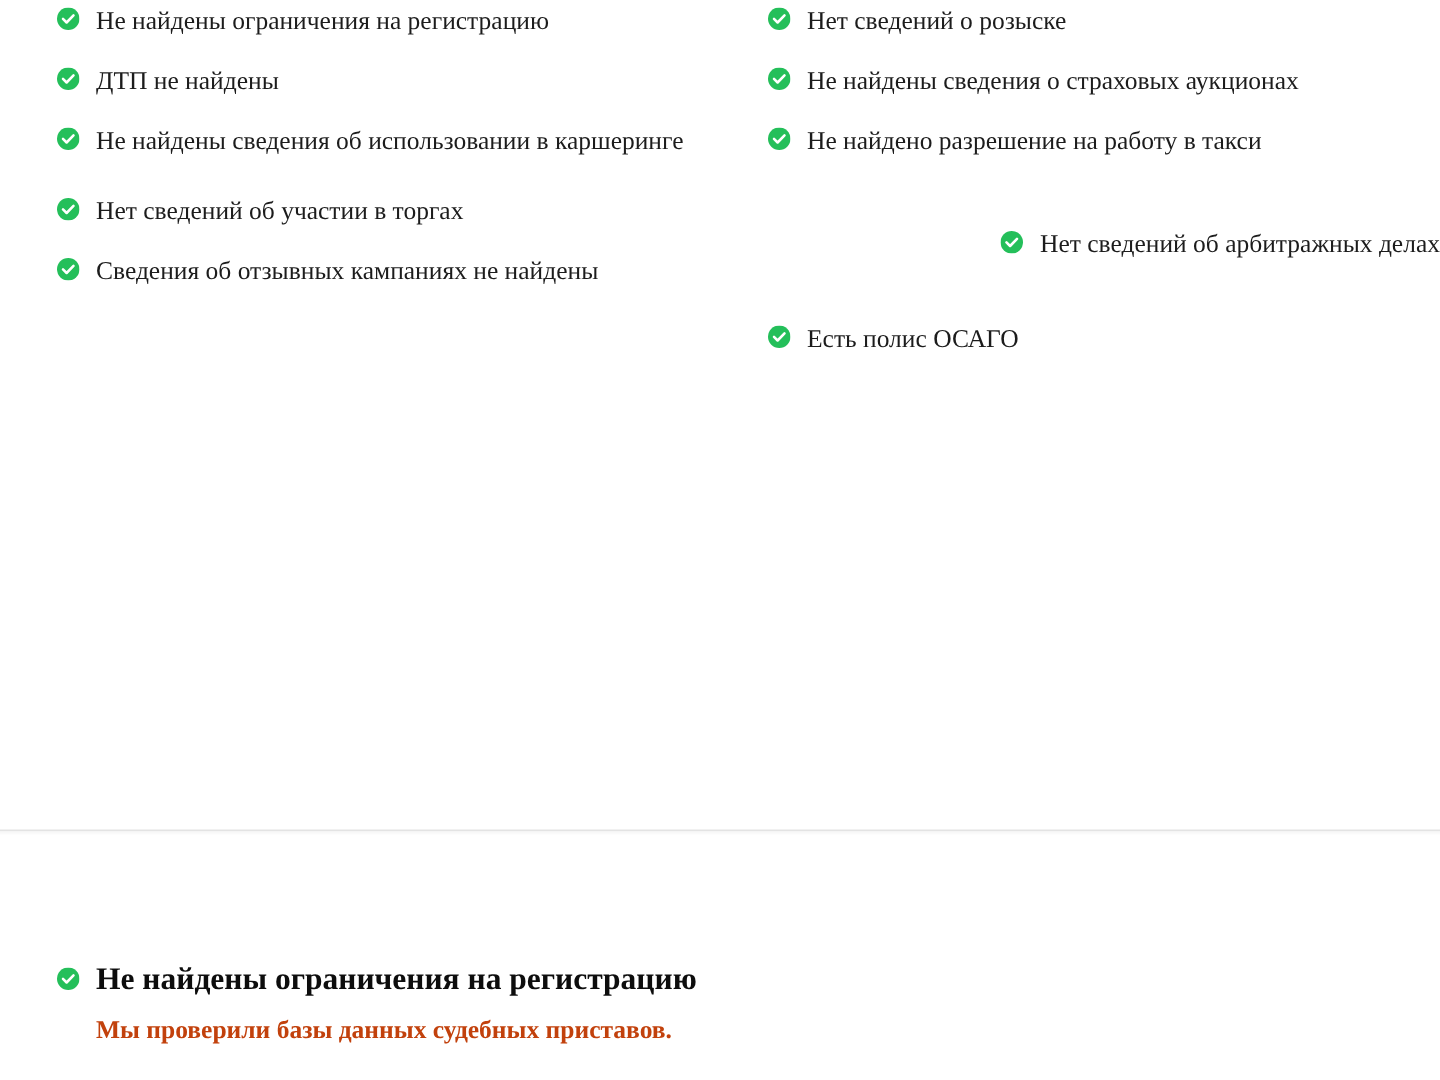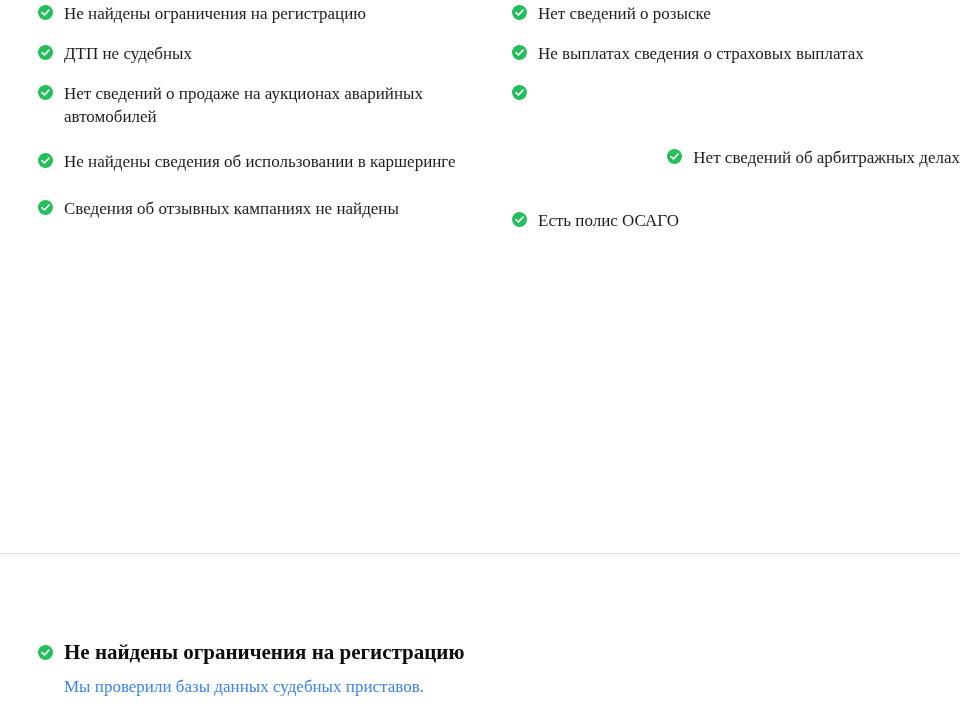--- a/index.html
+++ b/index.html
@@ -119,22 +119,23 @@
     line-height: 28px;
     font-weight: bold;
     color: #0d0d0d;
     font-family: "Liberation Serif", serif;
   }
   .detail-sub {
     margin-top: 9px;
     margin-left: 26px;
     font-size: 17px;
     line-height: 23px;
-    color: #3b82f6;
-    font-family: "Liberation Serif", serif;
+    color: #c2410c;
+    font-family: "Liberation Serif", serif;
+    font-weight: bold;
   }
 </style>
 </head>
 <body>
 
 <div class="page">
 
   <div class="checklist">
     <div class="columns">
 
@@ -151,43 +152,43 @@
         </div>
 
 
         <div class="check-item">
           <span class="bullet">
             <svg width="15" height="15" viewBox="0 0 15 15">
                 <circle cx="7.5" cy="7.5" r="7.5" fill="#24bf5a"></circle>
                 <path d="M4 7.6 L6.4 10 L11 5.2" fill="none" stroke="#ffffff" stroke-width="1.7" stroke-linecap="round" stroke-linejoin="round"></path>
               </svg>
           </span>
-          <span class="txt">ДТП не судебных</span>
-        </div>
-
-        <div class="check-item gap-after-3">
-          <span class="bullet">
-            <svg width="15" height="15" viewBox="0 0 15 15">
-                <circle cx="7.5" cy="7.5" r="7.5" fill="#24bf5a"></circle>
-                <path d="M4 7.6 L6.4 10 L11 5.2" fill="none" stroke="#ffffff" stroke-width="1.7" stroke-linecap="round" stroke-linejoin="round"></path>
-              </svg>
-          </span>
-          <span class="txt">Нет сведений о продаже на аукционах аварийных автомобилей</span>
-        </div>
+          <span class="txt">ДТП не найдены</span>
+        </div>
+
 
         <div class="check-item gap-after-4">
           <span class="bullet">
             <svg width="15" height="15" viewBox="0 0 15 15">
                 <circle cx="7.5" cy="7.5" r="7.5" fill="#24bf5a"></circle>
                 <path d="M4 7.6 L6.4 10 L11 5.2" fill="none" stroke="#ffffff" stroke-width="1.7" stroke-linecap="round" stroke-linejoin="round"></path>
               </svg>
           </span>
           <span class="txt">Не найдены сведения об использовании в каршеринге</span>
         </div>
 
+        <div class="check-item">
+          <span class="bullet">
+            <svg width="15" height="15" viewBox="0 0 15 15">
+                <circle cx="7.5" cy="7.5" r="7.5" fill="#24bf5a"></circle>
+                <path d="M4 7.6 L6.4 10 L11 5.2" fill="none" stroke="#ffffff" stroke-width="1.7" stroke-linecap="round" stroke-linejoin="round"></path>
+              </svg>
+          </span>
+          <span class="txt">Нет сведений об участии в торгах</span>
+        </div>
 
         <div class="check-item">
           <span class="bullet">
             <svg width="15" height="15" viewBox="0 0 15 15">
                 <circle cx="7.5" cy="7.5" r="7.5" fill="#24bf5a"></circle>
                 <path d="M4 7.6 L6.4 10 L11 5.2" fill="none" stroke="#ffffff" stroke-width="1.7" stroke-linecap="round" stroke-linejoin="round"></path>
               </svg>
           </span>
           <span class="txt">Сведения об отзывных кампаниях не найдены</span>
         </div>
@@ -207,30 +208,31 @@
         </div>
 
 
         <div class="check-item">
           <span class="bullet">
             <svg width="15" height="15" viewBox="0 0 15 15">
                 <circle cx="7.5" cy="7.5" r="7.5" fill="#24bf5a"></circle>
                 <path d="M4 7.6 L6.4 10 L11 5.2" fill="none" stroke="#ffffff" stroke-width="1.7" stroke-linecap="round" stroke-linejoin="round"></path>
               </svg>
           </span>
-          <span class="txt">Не выплатах сведения о страховых выплатах</span>
+          <span class="txt">Не найдены сведения о страховых аукционах</span>
         </div>
 
         <div class="check-item right-gap-big">
           <span class="bullet">
             <svg width="15" height="15" viewBox="0 0 15 15">
                 <circle cx="7.5" cy="7.5" r="7.5" fill="#24bf5a"></circle>
                 <path d="M4 7.6 L6.4 10 L11 5.2" fill="none" stroke="#ffffff" stroke-width="1.7" stroke-linecap="round" stroke-linejoin="round"></path>
               </svg>
           </span>
+          <span class="txt">Не найдено разрешение на работу в такси</span>
         </div>
 
         <div class="check-item right-gap-big2">
           <span class="bullet">
             <svg width="15" height="15" viewBox="0 0 15 15">
                 <circle cx="7.5" cy="7.5" r="7.5" fill="#24bf5a"></circle>
                 <path d="M4 7.6 L6.4 10 L11 5.2" fill="none" stroke="#ffffff" stroke-width="1.7" stroke-linecap="round" stroke-linejoin="round"></path>
               </svg>
           </span>
           <span class="txt">Нет сведений об арбитражных делах</span>

